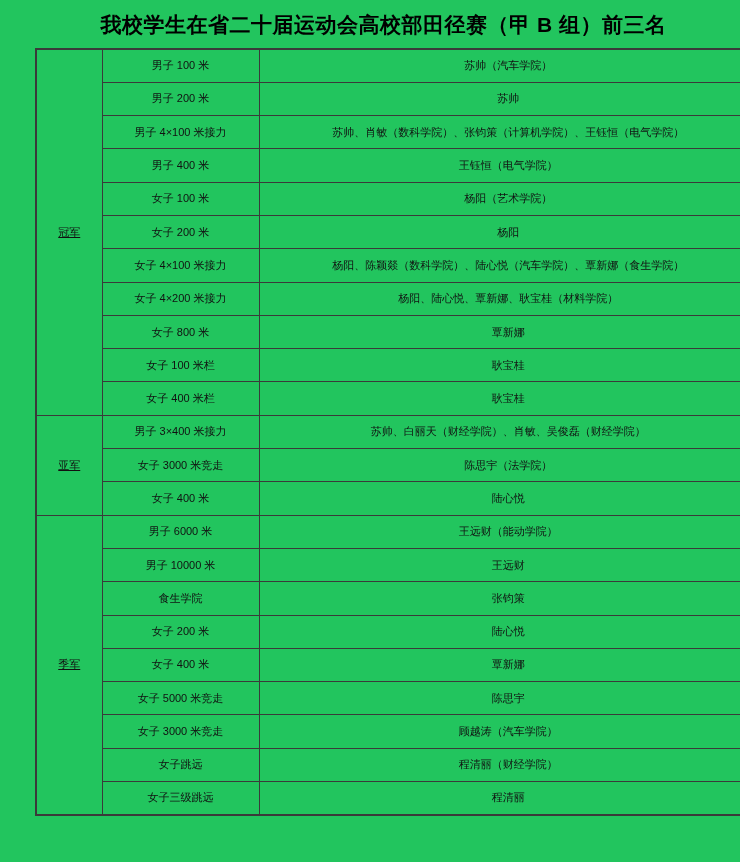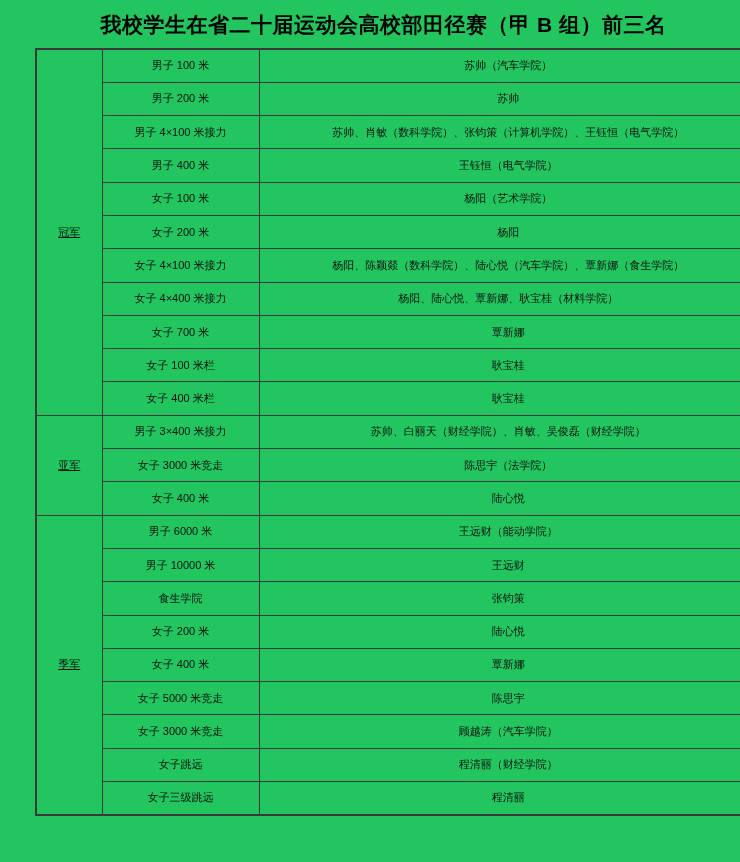--- a/index.html
+++ b/index.html
@@ -90,25 +90,25 @@
         </tr>
         <tr>
           <td class="event-cell">女子 200 米</td>
           <td class="winners-cell">杨阳</td>
         </tr>
         <tr>
           <td class="event-cell">女子 4×100 米接力</td>
           <td class="winners-cell">杨阳、陈颖燚（数科学院）、陆心悦（汽车学院）、覃新娜（食生学院）</td>
         </tr>
         <tr>
-          <td class="event-cell">女子 4×400 米接力</td>
+          <td class="event-cell">女子 4×200 米接力</td>
           <td class="winners-cell">杨阳、陆心悦、覃新娜、耿宝桂（材料学院）</td>
         </tr>
         <tr>
-          <td class="event-cell">女子 700 米</td>
+          <td class="event-cell">女子 800 米</td>
           <td class="winners-cell">覃新娜</td>
         </tr>
         <tr>
           <td class="event-cell">女子 100 米栏</td>
           <td class="winners-cell">耿宝桂</td>
         </tr>
         <tr>
           <td class="event-cell">女子 400 米栏</td>
           <td class="winners-cell">耿宝桂</td>
         </tr>

